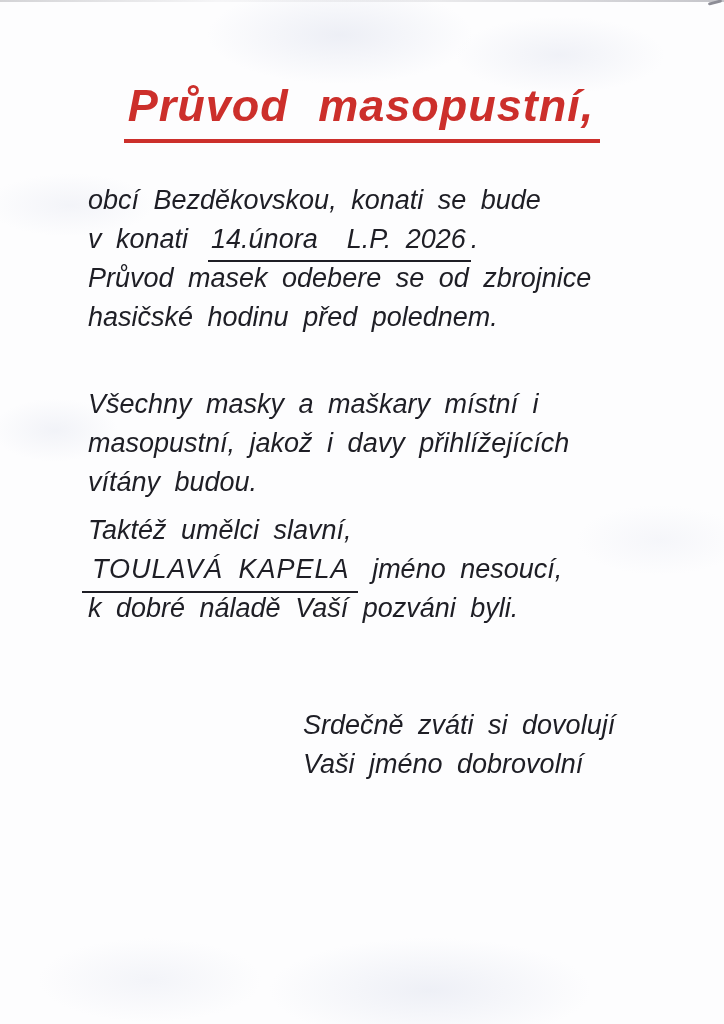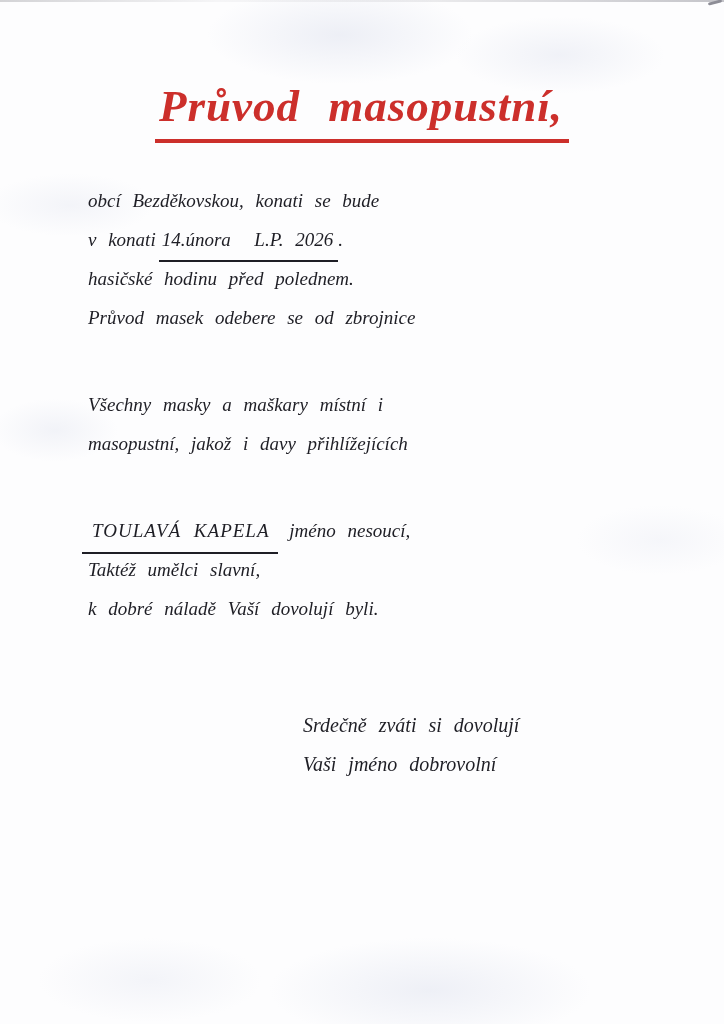--- a/index.html
+++ b/index.html
@@ -14,21 +14,21 @@
     overflow: hidden;
     background-color: #fdfdfe;
     background-image:
       radial-gradient(ellipse 190px 70px at 340px 35px,  rgba(203,209,228,0.32), transparent 70%),
       radial-gradient(ellipse 150px 55px at 560px 55px,  rgba(203,209,228,0.26), transparent 70%),
       radial-gradient(ellipse 120px 45px at 70px 205px,  rgba(208,213,230,0.22), transparent 70%),
       radial-gradient(ellipse 90px 45px at 55px 430px,   rgba(208,213,230,0.25), transparent 70%),
       radial-gradient(ellipse 230px 75px at 430px 990px, rgba(203,209,228,0.30), transparent 70%),
       radial-gradient(ellipse 160px 60px at 150px 980px, rgba(208,213,230,0.22), transparent 70%),
       radial-gradient(ellipse 120px 50px at 660px 540px, rgba(210,215,232,0.18), transparent 70%);
-    font-family: Liberation Serif, serif;
+    font-family: Liberation Sans, sans-serif;
     font-style: italic;
     color: #1e1e25;
   }
   .scan-edge-top {
     position: absolute;
     top: 0; left: 0;
     width: 724px; height: 2px;
     background: linear-gradient(to right,
       rgba(160,160,165,0.45) 0%, rgba(200,200,205,0.15) 30%,
       rgba(190,190,195,0.30) 60%, rgba(150,150,158,0.55) 100%);
@@ -56,35 +56,35 @@
   }
   .title-text {
     display: inline-block;
     border-bottom: 4px solid #cc2f2b;
     padding: 0 6px 7px 4px;
   }
   .para {
     position: absolute;
     left: 88px;
     margin: 0;
-    font-size: 19px;
+    font-size: 27px;
     line-height: 39px;
     word-spacing: 7px;
     white-space: nowrap;
   }
   .p1 { top: 181px; }
   .p2 { top: 385px; }
   .p3 { top: 511px; }
   .closing { position: absolute; left: 303px; top: 706px; margin: 0;
-             font-size: 20px; line-height: 39px; word-spacing: 7px; white-space: nowrap; }
+             font-size: 27px; line-height: 39px; word-spacing: 7px; white-space: nowrap; }
   .line { height: 39px; }
   .u-date {
     display: inline-block;
     border-bottom: 2px solid #1e1e25;
-    margin-left: 3px;
+    margin-left: 20px;
     padding: 0 5px 1px 3px;
     white-space: pre;
     text-align: center;
   }
   .u-band {
     display: inline-block;
     border-bottom: 2px solid #1e1e25;
     margin-left: -6px;
     padding: 0 8px 2px 10px;
     letter-spacing: 1px;
@@ -97,33 +97,34 @@
 <div class="page">
 
   <div class="scan-edge-top"></div>
   <div class="corner-tick"></div>
 
   <h1 class="title"><span class="title-text">Průvod masopustní,</span></h1>
 
   <div class="para p1">
     <div class="line"><span class="seg">obcí Bezděkovskou, konati se bude</span></div>
     <div class="line"><span class="seg">v konati</span><span class="u-date">14.února  L.P. 2026</span><span class="seg">.</span></div>
+    <div class="line"><span class="seg">Průvod masek odebere se od zbrojnice</span></div>
     <div class="line"><span class="seg">hasičské hodinu před polednem.</span></div>
-    <div class="line"><span class="seg">Průvod masek odebere se od zbrojnice</span></div>
   </div>
 
   <div class="para p2">
     <div class="line"><span class="seg">Všechny masky a maškary místní i</span></div>
     <div class="line"><span class="seg">masopustní, jakož i davy přihlížejících</span></div>
+    <div class="line"><span class="seg">vítány budou.</span></div>
   </div>
 
   <div class="para p3">
+    <div class="line"><span class="seg">Taktéž umělci slavní,</span></div>
     <div class="line"><span class="u-band">TOULAVÁ KAPELA</span><span class="seg"> jméno nesoucí,</span></div>
-    <div class="line"><span class="seg">Taktéž umělci slavní,</span></div>
-    <div class="line"><span class="seg">k dobré náladě Vaší dovolují byli.</span></div>
+    <div class="line"><span class="seg">k dobré náladě Vaší pozváni byli.</span></div>
   </div>
 
   <div class="closing">
     <div class="line"><span class="seg">Srdečně zváti si dovolují</span></div>
     <div class="line"><span class="seg">Vaši jméno dobrovolní</span></div>
   </div>
 
 </div>
 
 </body></html>

